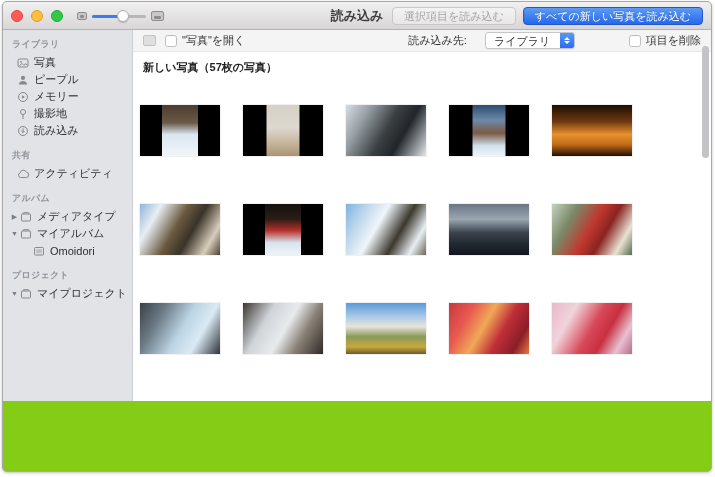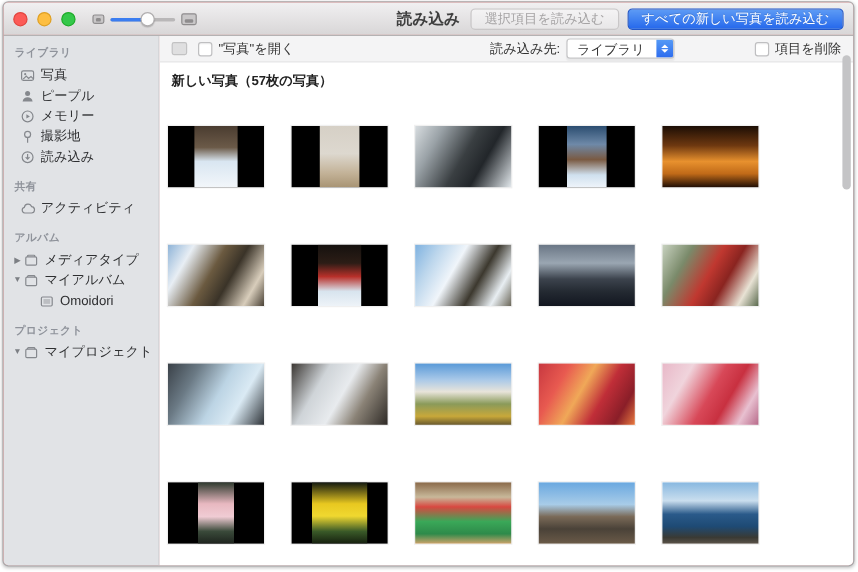--- a/index.html
+++ b/index.html
@@ -1,18 +1,18 @@
 <!DOCTYPE html>
 <html><head>
 <meta charset="utf-8">
 <style>
   * { box-sizing: border-box; margin: 0; padding: 0; }
   html,body { width:715px; height:477px; background:#fff; font-family:"Liberation Sans","DejaVu Sans",sans-serif; }
   .window { position:absolute; left:2px; top:1px; width:710px; height:471px;
-    border:1px solid #a9a9ab; border-radius:5px; overflow:hidden; background:#fca5a5;
+    border:1px solid #a9a9ab; border-radius:5px; overflow:hidden; background:#84cc16;
     box-shadow:0 1px 3px rgba(0,0,0,.25); }
 
   
   .titlebar { position:relative; height:28px;
     background:linear-gradient(#f1f0f1,#d8d6d7); border-bottom:1px solid #b4b2b3;
     display:flex; align-items:center; padding:0 8px; }
   .lights { display:flex; gap:8px; margin-right:14px; }
   .light { width:12px; height:12px; border-radius:50%; }
   .light.red { background:#fc5b57; border:1px solid #e2463f; }
   .light.yellow { background:#fdbe41; border:1px solid #dfa023; }
@@ -30,21 +30,21 @@
     border-radius:50%; background:#fdfdfd; border:1px solid #b0aeaf; box-shadow:0 1px 1px rgba(0,0,0,.2); }
   .win-title { position:absolute; left:0; right:0; text-align:center; font-size:13px;
     font-weight:600; color:#3f3f3f; pointer-events:none; }
   .tb-buttons { margin-left:auto; display:flex; gap:7px; align-items:center; z-index:2; }
   .btn { font-size:11px; height:18px; line-height:16px; padding:0 11px; border-radius:4px; white-space:nowrap; }
   .btn.disabled { background:linear-gradient(#f4f3f4,#e8e7e8); border:1px solid #c9c7c8; color:#a5a3a4; }
   .btn.primary { background:linear-gradient(#5d9bf5,#2568ec); border:1px solid #2257c8; color:#fff;
     text-shadow:0 -1px 0 rgba(0,0,0,.15); }
 
   
-  .main { display:flex; height:443px; }
+  .main { display:flex; height:371px; }
 
   
   .sidebar { width:130px; background:#e1e3e6; border-right:1px solid #cdced1;
     padding-top:5px; overflow:hidden; flex:none; }
   .sb-section { margin-bottom:7px; }
   .sb-title { font-size:9px; font-weight:700; color:#8f939b; padding:3px 0 3px 9px; letter-spacing:.3px; }
   .sb-item { display:flex; align-items:center; height:17px; font-size:11px; color:#2e2f31; cursor:default; }
   .sb-item.selected { background:#c8cbd0; }
   .sb-item .disc { width:9px; font-size:7px; color:#7c7f84; text-align:center; flex:none; }
   .sb-item .sb-ic { width:14px; height:12px; flex:none; margin-right:4px; display:flex; align-items:center; justify-content:center; }
@@ -54,21 +54,21 @@
 
   
   .content { position:relative; flex:1; background:#fff; overflow:hidden; }
   .ctoolbar { height:22px; background:#f4f4f5; border-bottom:1px solid #e7e7e8;
     display:flex; align-items:center; padding:0 10px; font-size:11px; color:#333; }
   .dev-ic { width:13px; height:11px; border:1px solid #c2c2c3; border-radius:2px; background:#dfdfe0; margin-right:9px; }
   .cbx { width:12px; height:12px; background:#fff; border:1px solid #bfbfc1; border-radius:2.5px;
     margin-right:5px; flex:none; box-shadow:inset 0 1px 1px rgba(0,0,0,.04); }
   .chk-grp { display:flex; align-items:center; }
   .dest-grp { display:flex; align-items:center; margin-left:163px; }
-  .dest-label { margin-right:5px; }
+  .dest-label { margin-right:18px; }
   .popup { display:flex; align-items:stretch; height:17px; border:1px solid #c6c6c8; border-radius:3px;
     background:#fff; overflow:hidden; box-shadow:0 1px 1px rgba(0,0,0,.05); }
   .popup .val { padding:1px 10px 0 8px; font-size:11px; min-width:58px; }
   .popup .step { width:14px; background:linear-gradient(#559af6,#2d6cee); display:flex; flex-direction:column;
     align-items:center; justify-content:center; gap:1px; }
   .popup .step i { display:block; width:0; height:0; border-left:3px solid transparent; border-right:3px solid transparent; }
   .popup .step i.up { border-bottom:3.5px solid #fff; }
   .popup .step i.down { border-top:3.5px solid #fff; }
   .del-grp { margin-left:auto; display:flex; align-items:center; }
 

